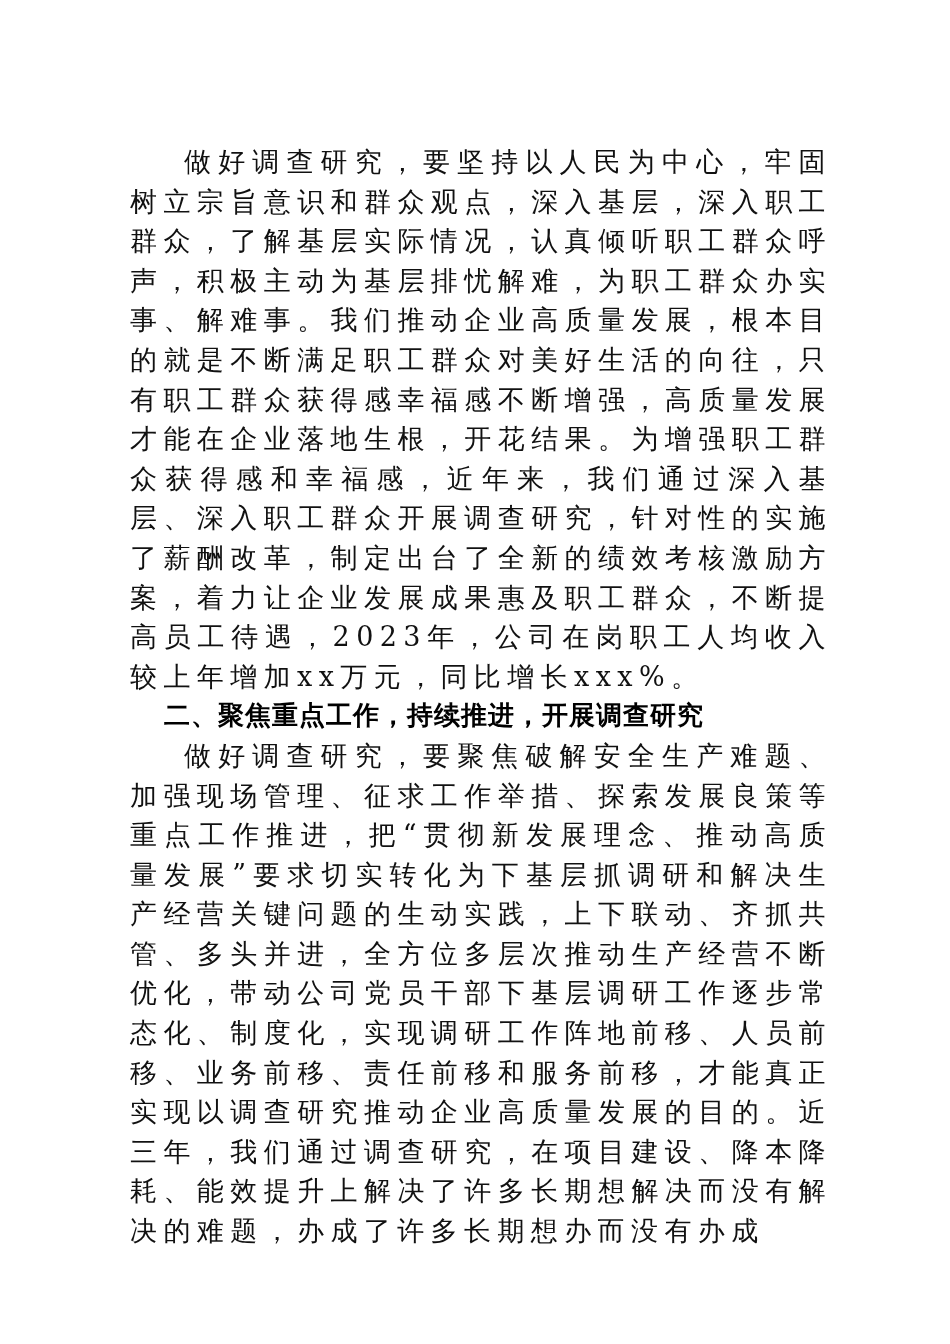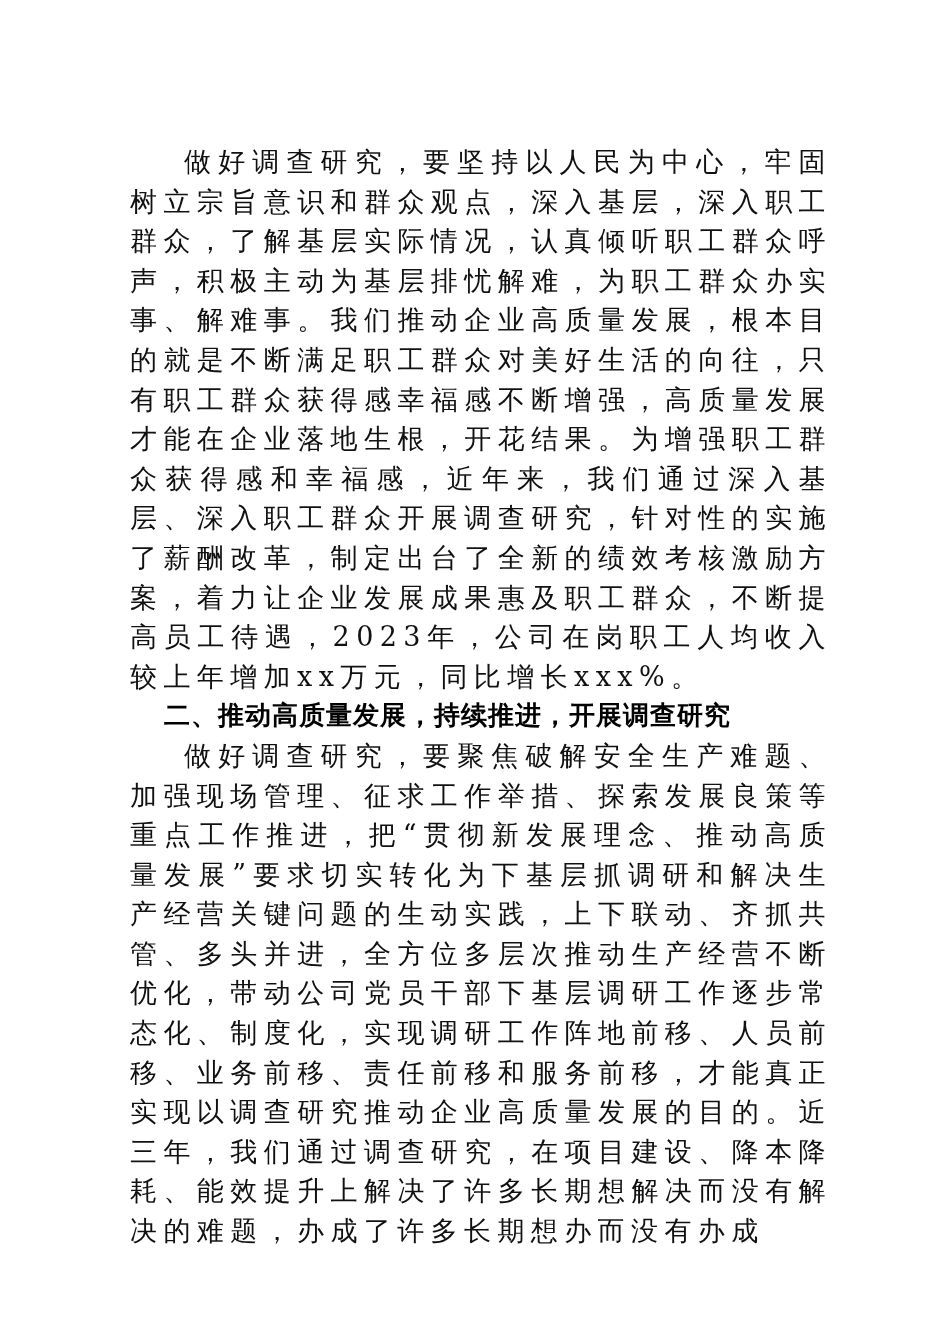--- a/index.html
+++ b/index.html
@@ -50,16 +50,16 @@
       letter-spacing: 1px;
       white-space: nowrap;
     }
   </style>
 </head>
 <body>
 
 <div class="page">
   <div class="content">
     <p class="para">做好调查研究，要坚持以人民为中心，牢固树立宗旨意识和群众观点，深入基层，深入职工群众，了解基层实际情况，认真倾听职工群众呼声，积极主动为基层排忧解难，为职工群众办实事、解难事。我们推动企业高质量发展，根本目的就是不断满足职工群众对美好生活的向往，只有职工群众获得感幸福感不断增强，高质量发展才能在企业落地生根，开花结果。为增强职工群众获得感和幸福感，近年来，我们通过深入基层、深入职工群众开展调查研究，针对性的实施了薪酬改革，制定出台了全新的绩效考核激励方案，着力让企业发展成果惠及职工群众，不断提高员工待遇，2023年，公司在岗职工人均收入较上年增加xx万元，同比增长xxx%。</p>
-    <p class="heading">二、推动高质量发展，持续推进，开展调查研究</p>
+    <p class="heading">二、聚焦重点工作，持续推进，开展调查研究</p>
     <p class="para">做好调查研究，要聚焦破解安全生产难题、加强现场管理、征求工作举措、探索发展良策等重点工作推进，把“贯彻新发展理念、推动高质量发展”要求切实转化为下基层抓调研和解决生产经营关键问题的生动实践，上下联动、齐抓共管、多头并进，全方位多层次推动生产经营不断优化，带动公司党员干部下基层调研工作逐步常态化、制度化，实现调研工作阵地前移、人员前移、业务前移、责任前移和服务前移，才能真正实现以调查研究推动企业高质量发展的目的。近三年，我们通过调查研究，在项目建设、降本降耗、能效提升上解决了许多长期想解决而没有解决的难题，办成了许多长期想办而没有办成</p>
   </div>
 </div>
 
 </body></html>

